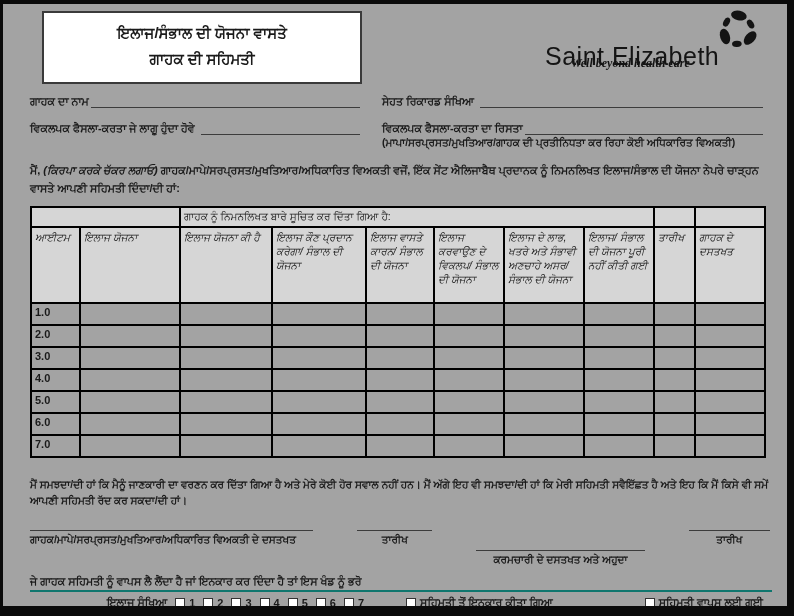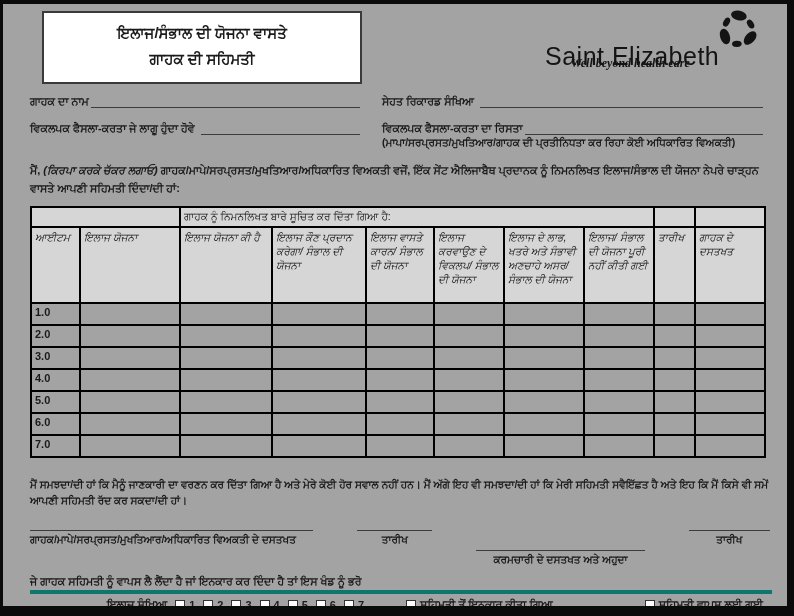--- a/index.html
+++ b/index.html
@@ -68,21 +68,21 @@
   
   .sig-row { display: flex; margin-top: 22px; width: 740px; gap: 22px; }
   .sig { border-top: 1px solid #3c3c3c; padding-top: 2px; font-size: 10.5px; font-weight: bold; }
   .sig.client { width: 320px; }
   .sig.date1  { width: 85px;  margin-left: 22px; text-align: center; }
   .sig.staff  { width: 190px; margin-left: 22px; text-align: center; margin-top: 20px; }
   .sig.date2  { width: 92px;  margin-left: 22px; text-align: center; }
   
   .withdraw-head {
     margin-top: 9px; font-size: 11px; font-weight: bold;
-    border-bottom: 4px solid #0f766e; padding-bottom: 2px; width: 742px;
+    border-bottom: 2px solid #0f766e; padding-bottom: 2px; width: 742px;
   }
   .cb-row { display: flex; align-items: center; margin-top: 4px; font-size: 11px; font-weight: bold; justify-content: flex-end; }
   .cb {
     display: inline-block; width: 10px; height: 10px;
     border: 1px solid #333; background: #fff; margin-right: 4px; flex: 0 0 auto;
   }
   .cb-item { display: flex; align-items: center; margin-left: 8px; }
   .cb-label-refused { margin-left: 42px; }
   .cb-label-withdrawn { margin-left: 92px; }
   .sig-row.second { margin-top: 40px; }

